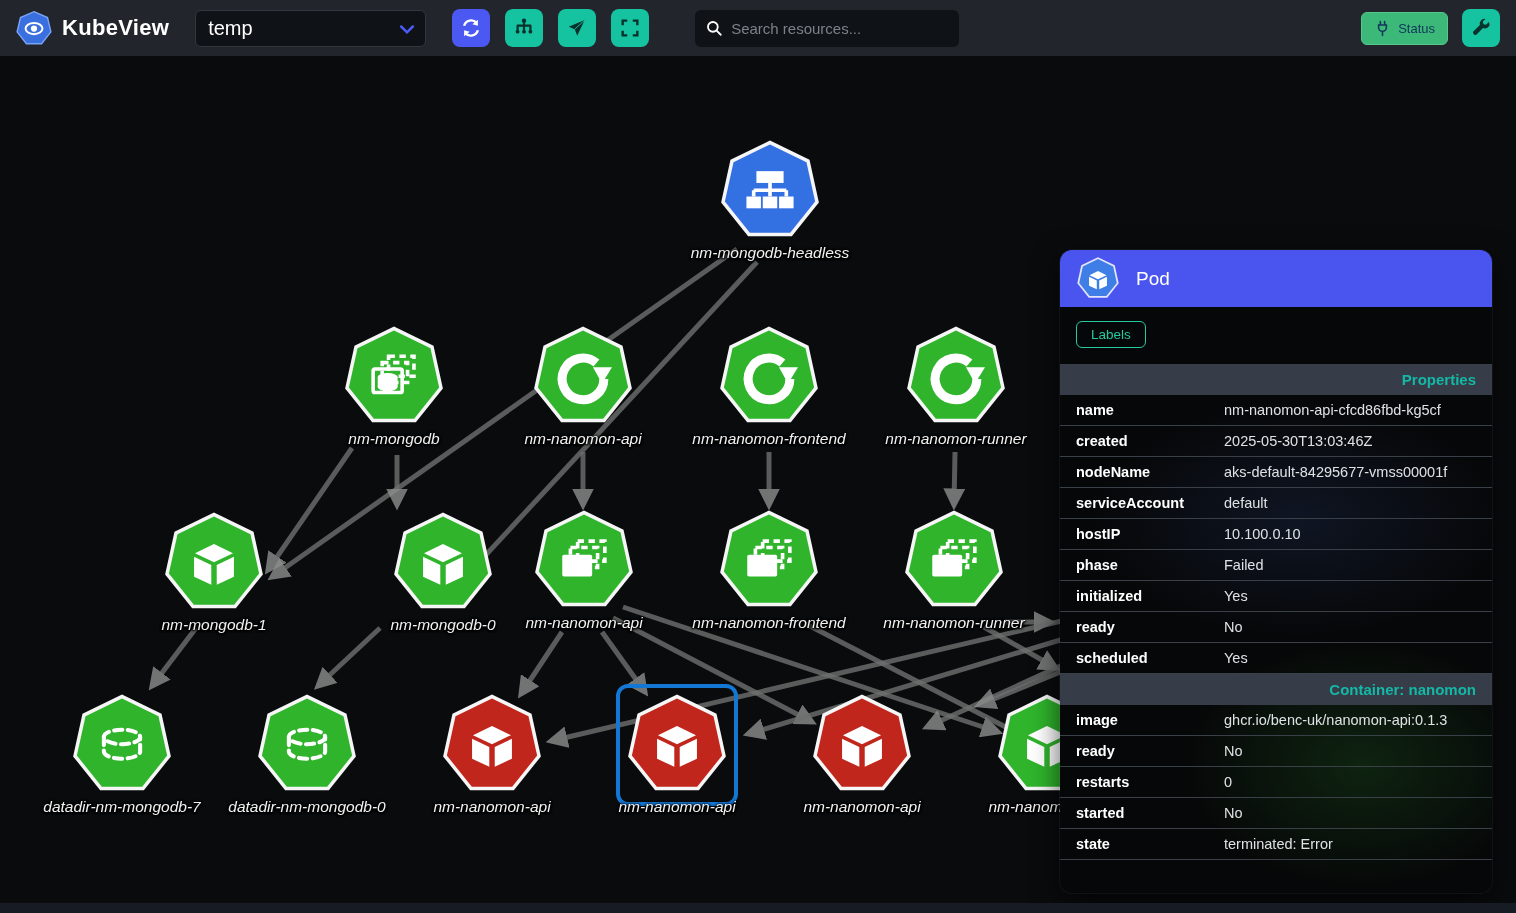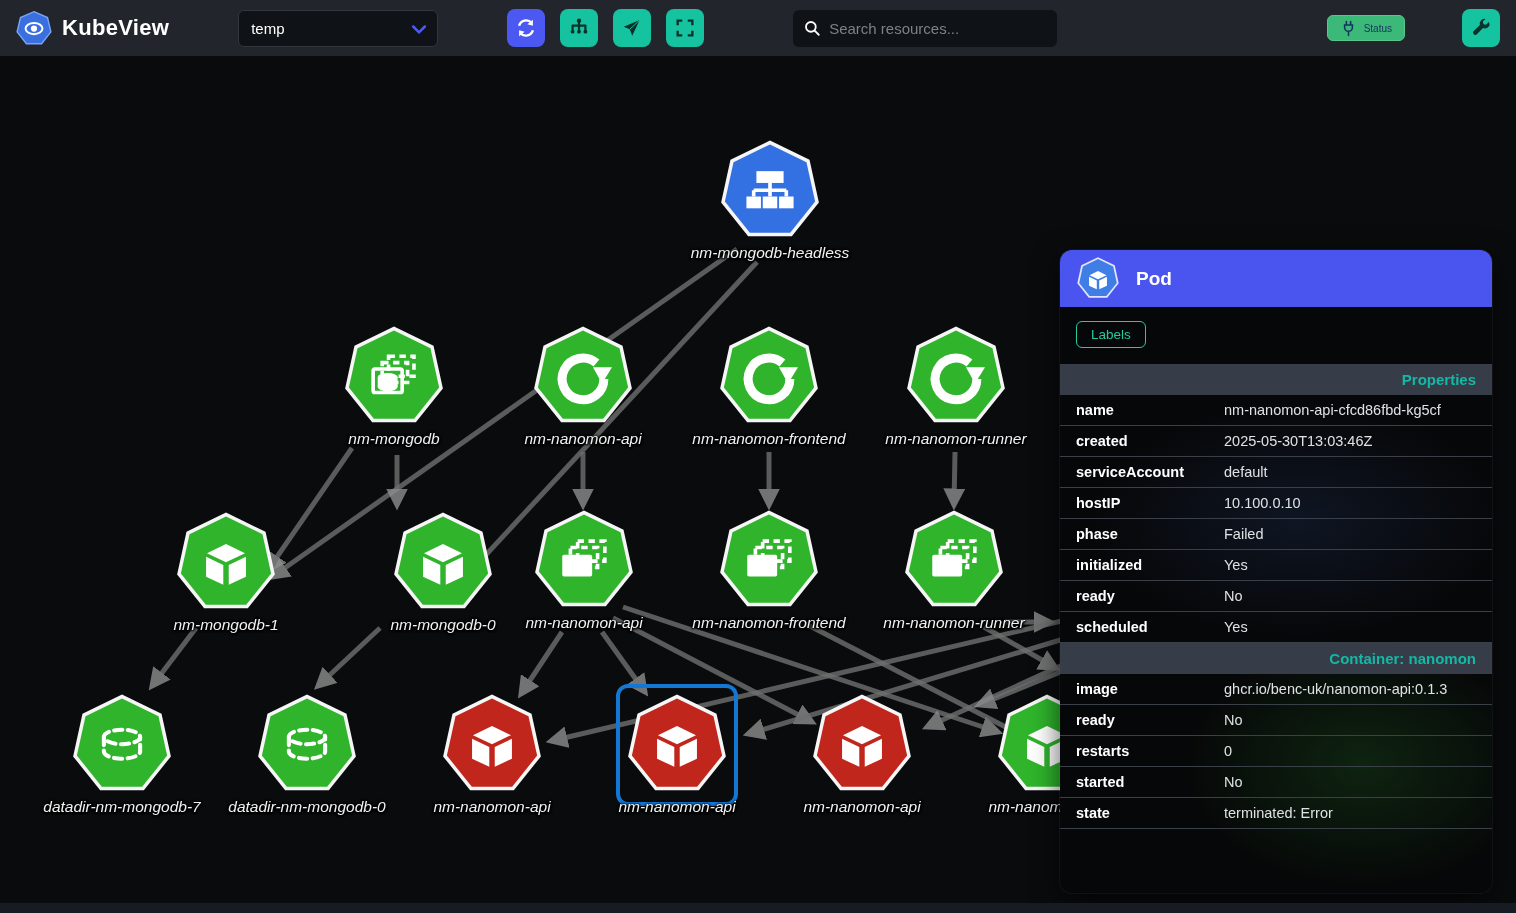--- a/index.html
+++ b/index.html
@@ -1,40 +1,40 @@
 <!DOCTYPE html>
 <html><head>
 <meta charset="utf-8">
 <style>
   * { box-sizing: border-box; margin: 0; padding: 0; }
   html,body { width:1516px; height:913px; overflow:hidden; background:#0a0b0d;
               font-family:"Liberation Sans", sans-serif; }
 
   
   .navbar { position:absolute; top:0; left:0; width:1516px; height:56px;
-            background:#22262c; display:flex; align-items:center; padding:0 16px; z-index:30;gap:43px; }
+            background:#22262c; display:flex; align-items:center; padding:0 16px; z-index:30; }
   .brand { display:flex; align-items:center; gap:10px; }
   .brand-title { color:#fff; font-size:22px; font-weight:bold; letter-spacing:.3px; }
-  .ns-select { margin-left:26px; width:200px; height:37px; background:#0f1216;
-               border:1px solid #32373d; border-radius:6px; color:#fff; font-size:15px;
+  .ns-select { margin-left:26px; width:231px; height:37px; background:#0f1216;
+               border:1px solid #32373d; border-radius:6px; color:#fff; font-size:20px;
                display:flex; align-items:center; padding:0 12px; position:relative; cursor:pointer; }
   .ns-select .chev { position:absolute; right:8px; top:8px; }
   .btn-row { display:flex; gap:15px; margin-left:26px; }
   .sq-btn { width:38px; height:38px; border:none; border-radius:8px; display:flex;
             align-items:center; justify-content:center; cursor:pointer; }
   .btn-blue { background:#4b59f2; }
   .btn-teal { background:#16c3a0; }
   .search-box { margin-left:46px; width:264px; height:37px; background:#0f1216;
                 border-radius:6px; display:flex; align-items:center; padding:0 10px; gap:8px; }
   .search-box input { flex:1; background:transparent; border:none; outline:none;
                       color:#fff; font-size:15px; font-family:inherit; }
   .search-box input::placeholder { color:#7b828a; }
   .nav-spacer { flex:1; }
-  .status-btn { height:26px; background:#3cb878; border:1px solid #55c98c; border-radius:6px;
-                color:#11375c; font-size:10px; display:flex; align-items:center; gap:7px;
+  .status-btn { height:33px; background:#3cb878; border:1px solid #55c98c; border-radius:6px;
+                color:#11375c; font-size:13px; display:flex; align-items:center; gap:7px;
                 padding:0 12px; cursor:pointer; }
   .wrench-btn { margin-left:14px; }
 
   
   .canvas { position:absolute; inset:0; background:#0a0b0d; z-index:1; }
   .bottom-strip { position:absolute; left:0; bottom:0; width:1516px; height:10px;
                   background:#171c24; z-index:25; }
   svg.edges { position:absolute; top:0; left:0; z-index:2; }
   .edge { stroke:#6f6f6f; stroke-width:5; opacity:.8; }
 
@@ -61,21 +61,21 @@
              radial-gradient(ellipse 300px 170px at 55% 42%, rgba(38,58,105,.28), transparent 70%),
              #060708;
            box-shadow:0 0 0 1px rgba(255,255,255,.05), 0 8px 28px rgba(0,0,0,.65); }
   .panel-header { height:57px; background:#4a55ef; display:flex; align-items:center;
                   gap:16px; padding:0 16px; }
   .mini-node { position:relative; width:44px; height:44px; }
   .mini-node .hept-outer { width:44px; height:44px; background:rgba(255,255,255,.85); }
   .mini-node .hept-inner { inset:2px; background:#3f7ee6; }
   .mini-node .icon { position:absolute; inset:0; display:flex; align-items:center; justify-content:center; }
   .mini-node .icon svg { width:26px; height:26px; margin-top:2px; }
-  .panel-title { color:#fff; font-size:19px; font-weight:bold; }
+  .panel-title { color:#fff; font-size:19px; font-weight:normal; }
   .labels-row { padding:14px 16px 16px; }
   .labels-btn { display:inline-block; border:1px solid #25caa0; color:#25caa0;
                 background:transparent; border-radius:6px; padding:5px 14px;
                 font-size:13.5px; font-family:inherit; cursor:pointer; }
   .section-header { background:#363c48; color:#14b8a6; font-weight:bold; font-size:15px;
                     padding:7px 16px;text-align:right; }
   .prop-row { display:grid; grid-template-columns:148px 1fr; padding:7px 16px;
               border-bottom:1px solid #3a4048; align-items:center; }
   .prop-key { color:#fff; font-weight:bold; font-size:14.5px; }
   .prop-val { color:#dfe2e5; font-size:14.5px; }
@@ -174,21 +174,21 @@
           <div class="hept-inner"></div>
         </div>
         <div class="icon">
           <svg viewBox="0 0 64 64">
             <path d="M46.8 15.4 A23 23 0 1 0 55 33" fill="none" stroke="#fff" stroke-width="10"></path>
             <polygon points="43,20 64,20 53,38" fill="#fff"></polygon>
           </svg>
         </div>
         <div class="node-label">nm-nanomon-runner</div>
       </div>
-      <div class="node status-green" style="left: 162px; top: 511px; margin-left: 12px;">
+      <div class="node status-green" style="left: 162px; top: 511px;">
         <div class="hept-outer">
           <div class="hept-inner"></div>
         </div>
         <div class="icon">
           <svg viewBox="0 0 64 64">
             <polygon points="32,10 53,20 32,30 11,20" fill="#fff"></polygon>
             <polygon points="10,24 29,33 29,55 10,46" fill="#fff"></polygon>
             <polygon points="54,24 35,33 35,55 54,46" fill="#fff"></polygon>
           </svg>
         </div>
@@ -419,20 +419,24 @@
       <div class="section-header">Properties</div>
       <div class="prop-row">
         <span class="prop-key">name</span>
         <span class="prop-val">nm-nanomon-api-cfcd86fbd-kg5cf</span>
       </div>
       <div class="prop-row">
         <span class="prop-key">created</span>
         <span class="prop-val">2025-05-30T13:03:46Z</span>
       </div>
       <div class="prop-row">
+        <span class="prop-key">nodeName</span>
+        <span class="prop-val">aks-default-84295677-vmss00001f</span>
+      </div>
+      <div class="prop-row">
         <span class="prop-key">serviceAccount</span>
         <span class="prop-val">default</span>
       </div>
       <div class="prop-row">
         <span class="prop-key">hostIP</span>
         <span class="prop-val">10.100.0.10</span>
       </div>
       <div class="prop-row">
         <span class="prop-key">phase</span>
         <span class="prop-val">Failed</span>

